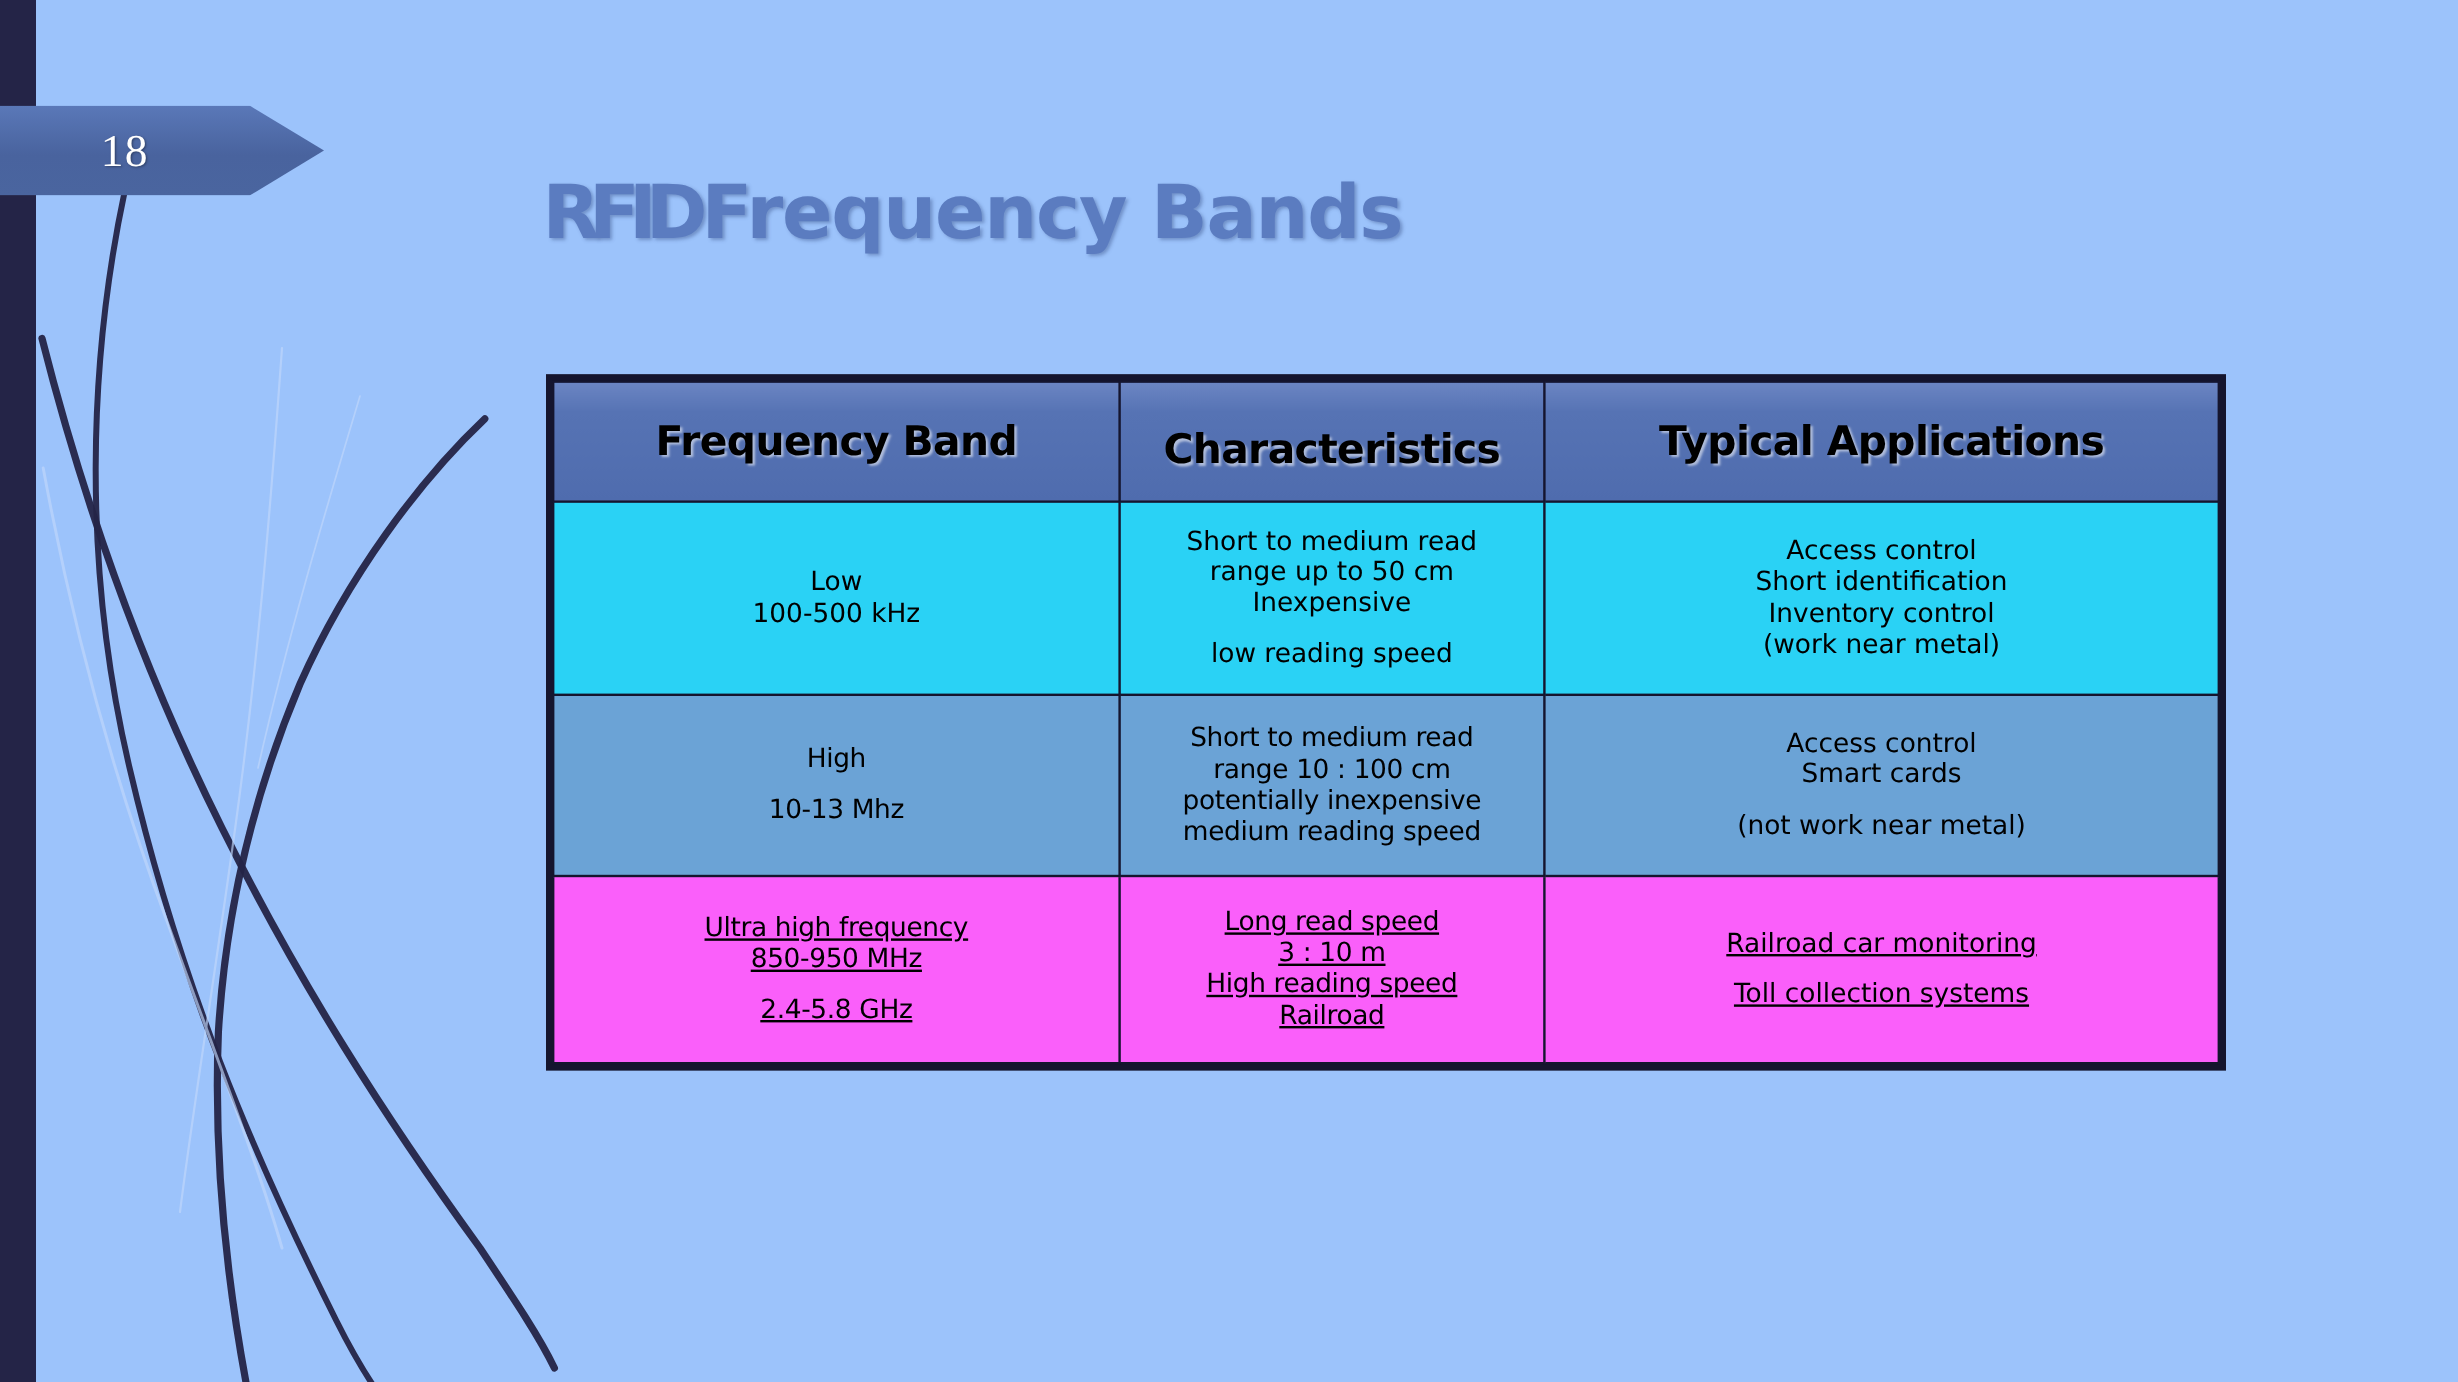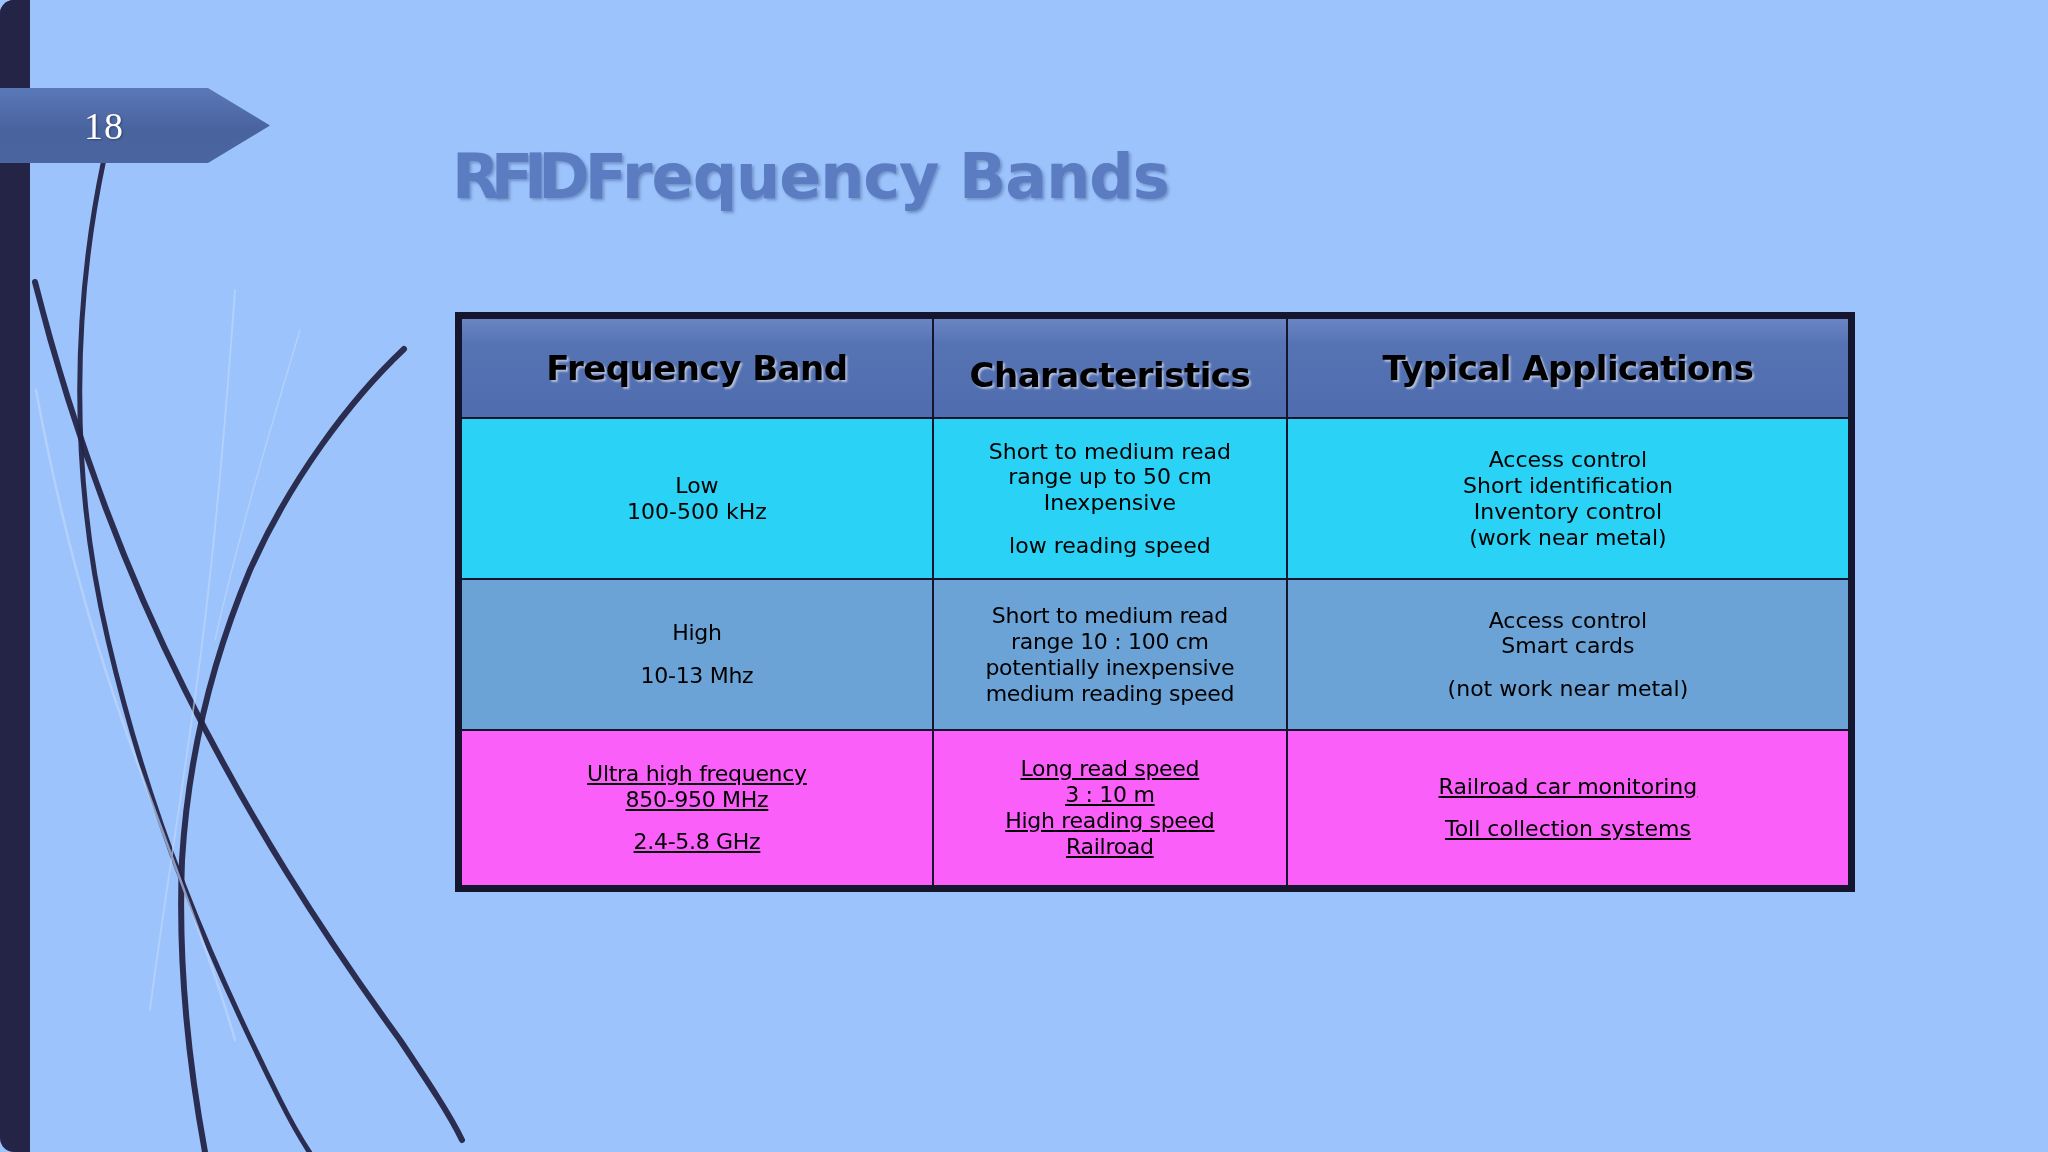--- a/index.html
+++ b/index.html
@@ -14,21 +14,20 @@
     font-family: "Liberation Sans", sans-serif;
     position: relative;
   }
 
   
   #slide {
     position: absolute;
     inset: 0;
     background: #9cc3fb;
     overflow: hidden;
-    border-radius: 14px;
   }
 
   
   .stripe-dark {
     position: absolute;
     left: 0;
     top: 0;
     width: 30px;
     height: 1152px;
     background: #242447;

